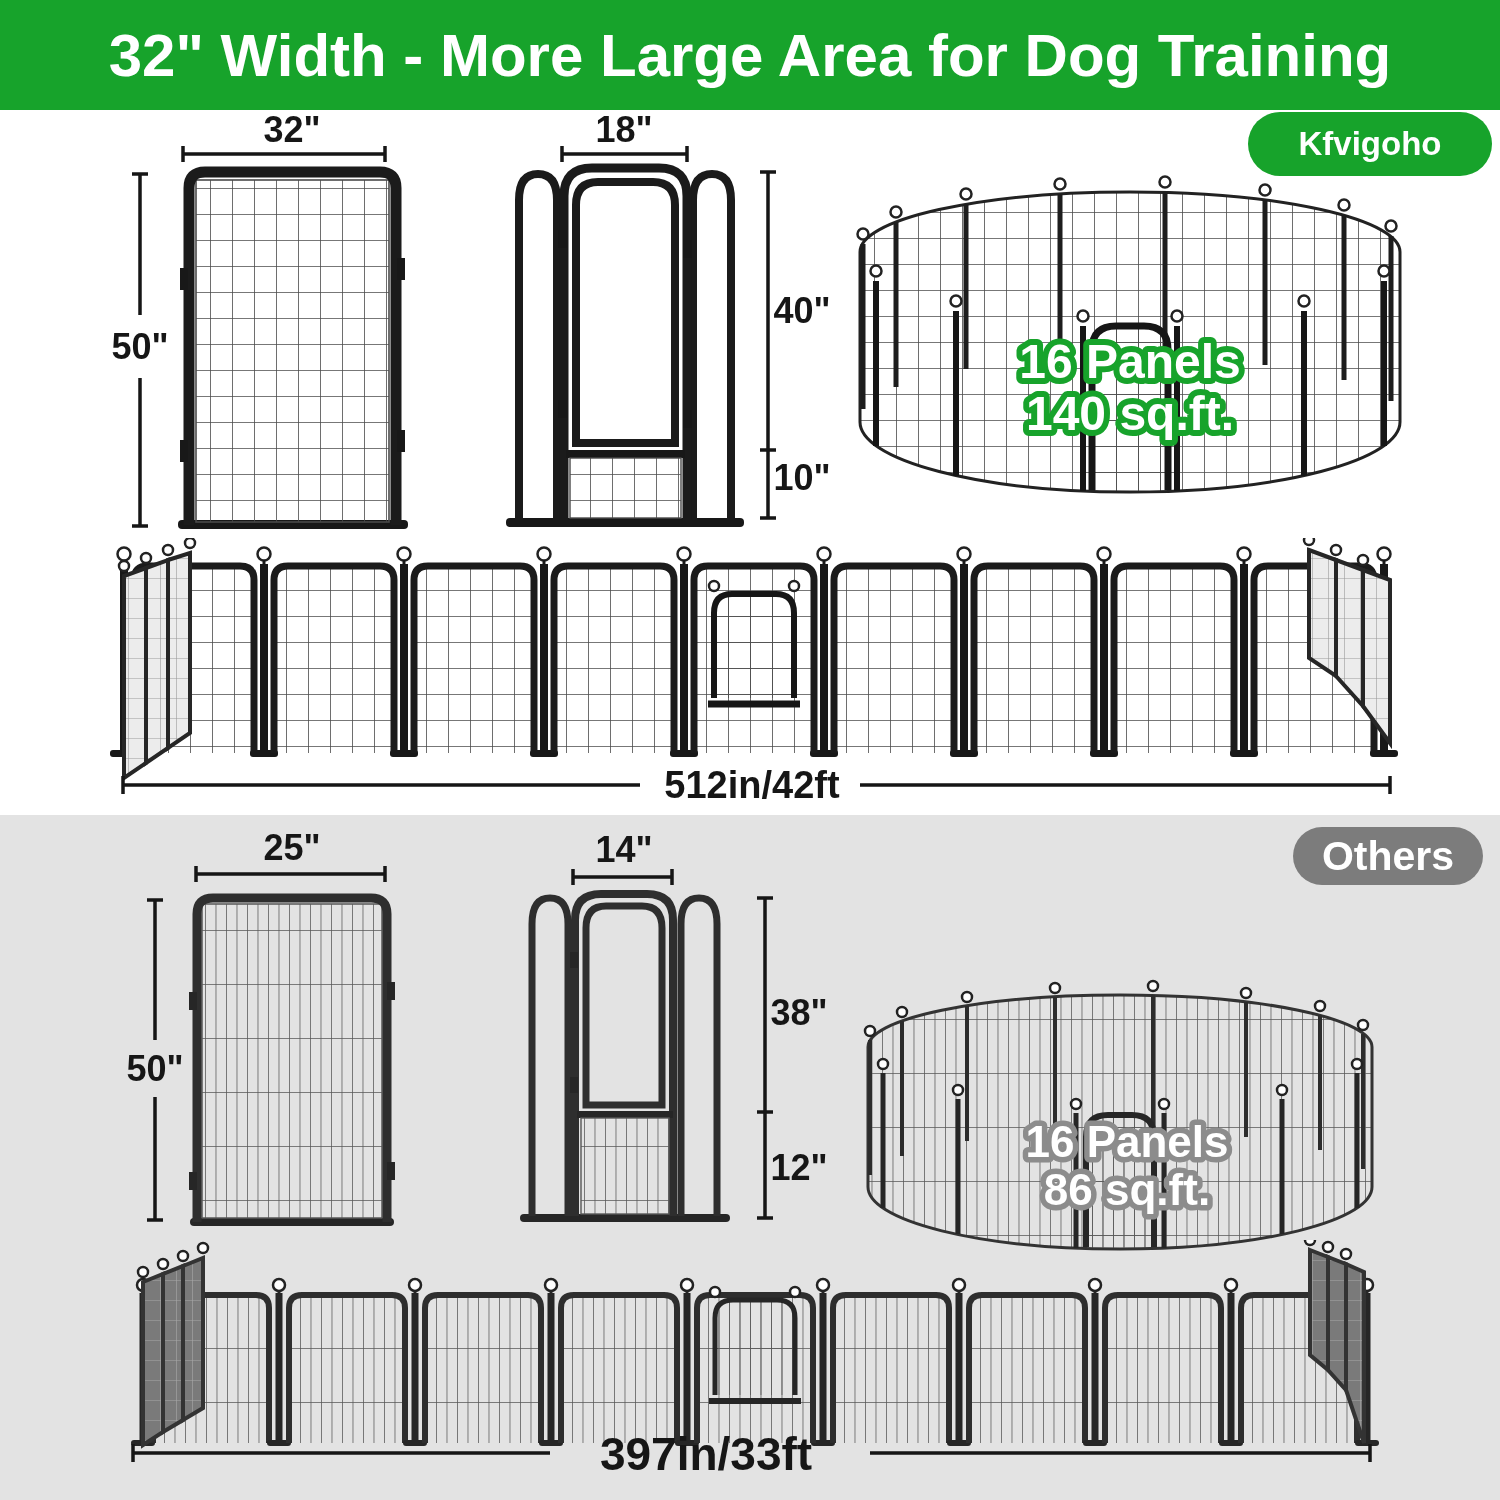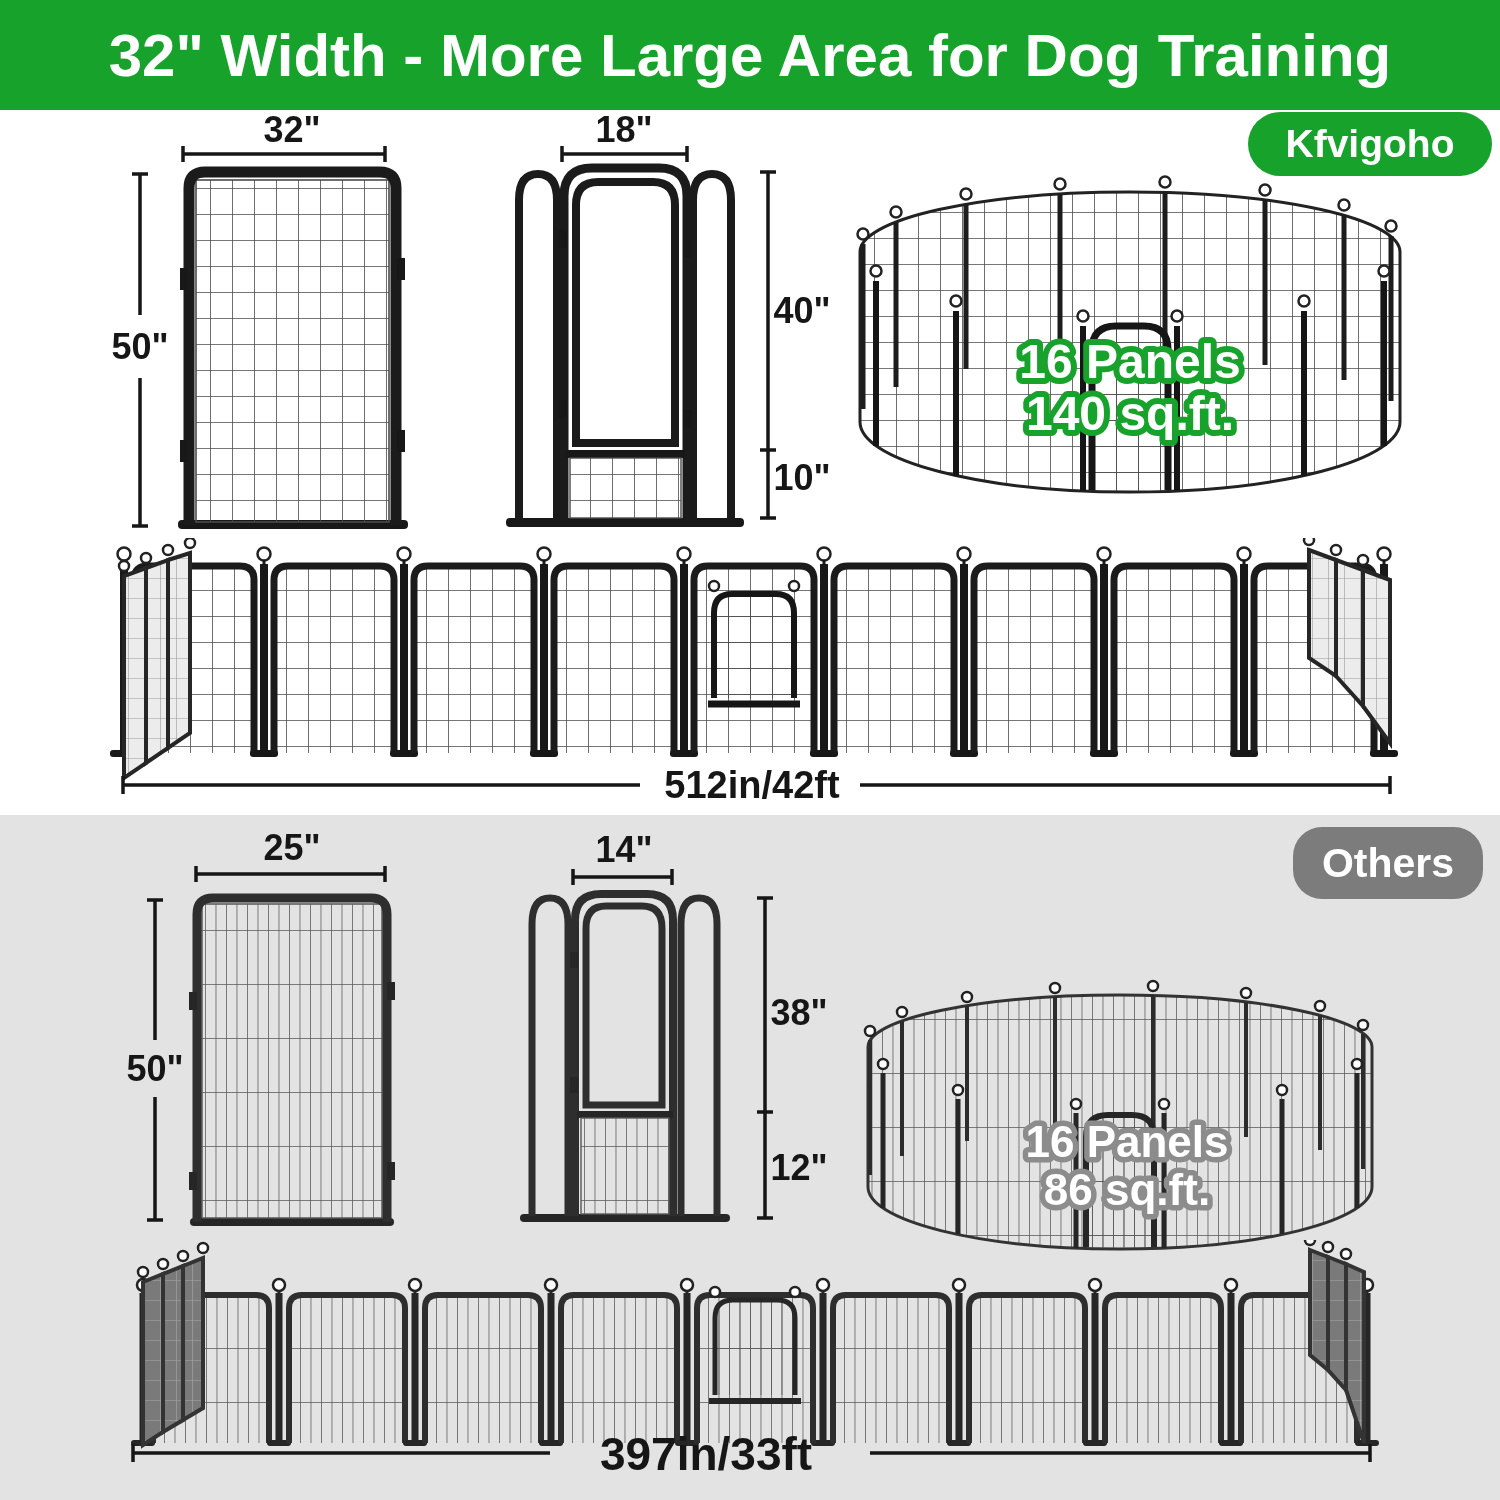--- a/index.html
+++ b/index.html
@@ -4,22 +4,22 @@
 <style>
   html,body{margin:0;padding:0;background:#fff;}
   #stage{position:relative;width:1500px;height:1500px;overflow:hidden;
          font-family:"Liberation Sans",sans-serif;background:#ffffff;}
   .abs{position:absolute;}
   #header{left:0;top:0;width:1500px;height:110px;background:#17a32b;
           display:flex;align-items:center;justify-content:center;}
   #header h1{margin:0;color:#fff;font-size:60px;font-weight:bold;letter-spacing:0px;}
   .badge{display:flex;align-items:center;justify-content:center;color:#fff;font-weight:bold;}
   #brand-badge{left:1248px;top:112px;width:244px;height:64px;background:#17a32b;
-               border-radius:32px;font-size:39px;}
-  #others-badge{left:1293px;top:827px;width:190px;height:72px;background:#7c7c7c;
+               border-radius:32px;font-size:33px;}
+  #others-badge{left:1293px;top:827px;width:190px;height:58px;background:#7c7c7c;
                 border-radius:29px;font-size:41px;}
   #bottom-bg{left:0;top:815px;width:1500px;height:685px;background:#e3e3e3;}
   svg{display:block;}
   svg text{font-family:"Liberation Sans",sans-serif;font-weight:bold;fill:#161616;}
   .dim{stroke:#161616;stroke-width:3.5;fill:none;}
   .frameK{stroke:#1b1b1b;fill:none;}
   .frameO{stroke:#2e2e2e;fill:none;}
   .penTxtG{fill:#ffffff;stroke:#17a32b;stroke-width:12;paint-order:stroke;stroke-linejoin:round;}
   .penTxtX{fill:#ffffff;stroke:#8c8c8c;stroke-width:11;paint-order:stroke;stroke-linejoin:round;}
   .loop{fill:#fff;stroke:#222;stroke-width:2.5;}

